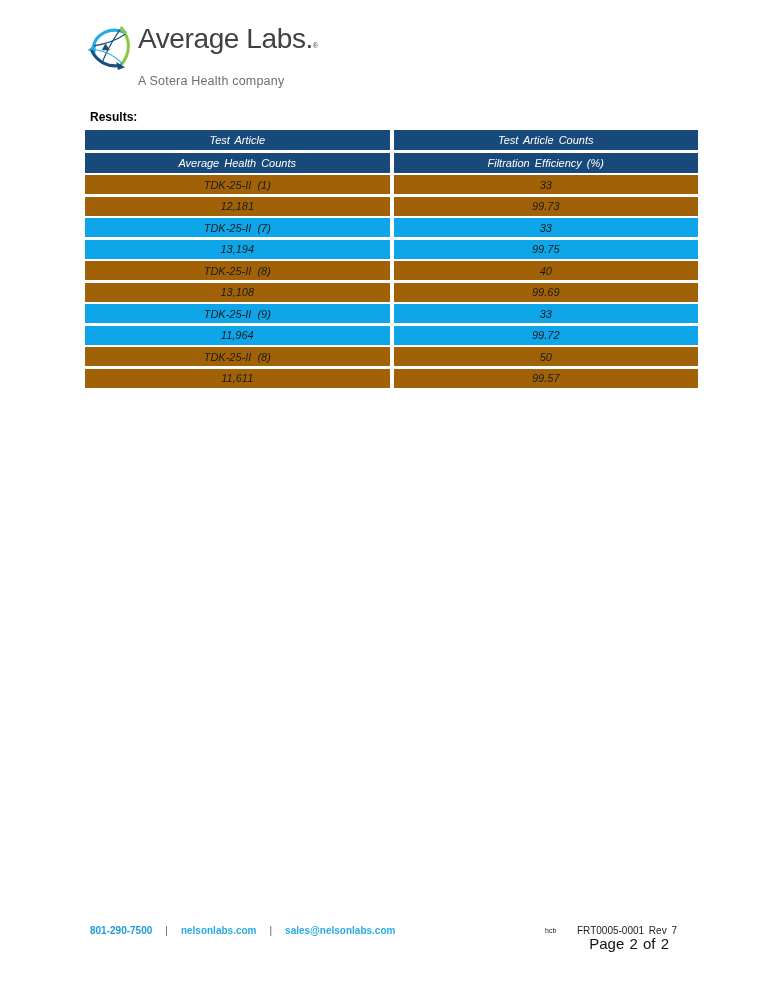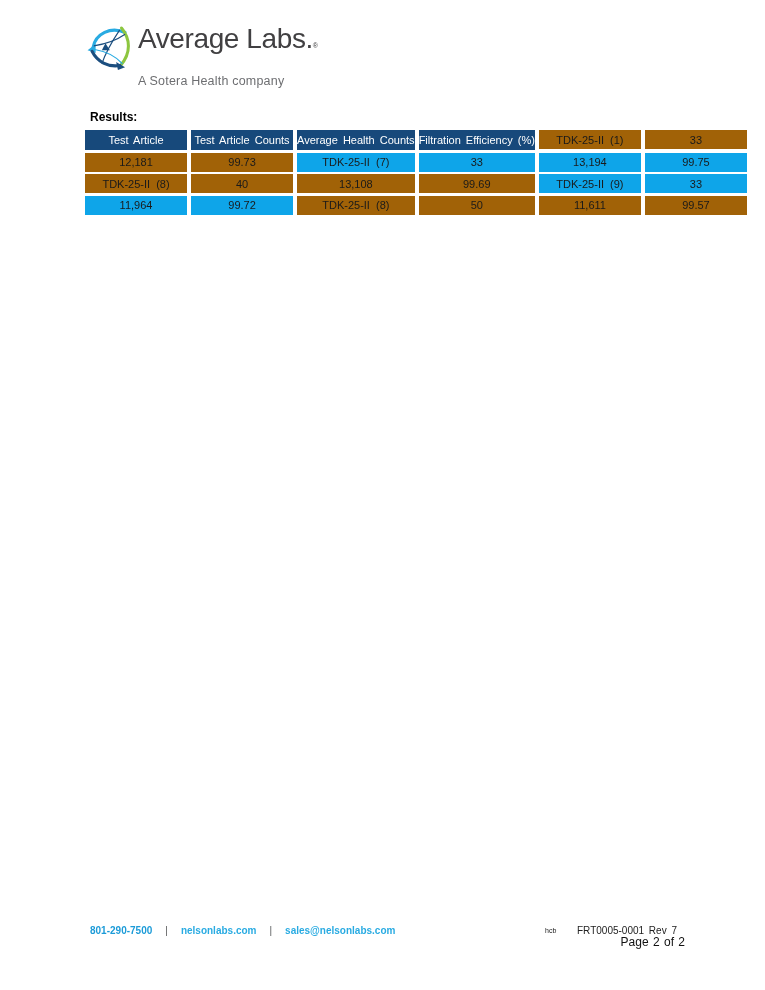--- a/index.html
+++ b/index.html
@@ -72,25 +72,26 @@
     font-size: 12px;
     font-weight: bold;
     color: #000000;
   }
 
   
   .results-table {
     position: absolute;
     left: 85px;
     top: 130px;
-    width: 662px;
+    width: 613px;
     display: grid;
-    grid-template-columns: repeat(6, 1fr);
+    grid-template-columns: repeat(2, 1fr);
     column-gap: 4px;
     row-gap: 2.5px;
+    font-style: italic;
   }
   .th {
     background: #17497b;
     color: #ffffff;
     font-size: 11px;
     height: 20px;
     display: flex;
     align-items: center;
     justify-content: center;
     word-spacing: 2px;
@@ -132,23 +133,23 @@
   .footer-form {
     position: absolute;
     right: 88px;
     top: 925px;
     font-size: 10px;
     color: #222222;
     word-spacing: 2px;
   }
   .footer-page {
     position: absolute;
-    right: 80px;
+    right: 96px;
     top: 935px;
-    font-size: 12px;
+    font-size: 15px;
     color: #111111;
     word-spacing: 1px;
   }
 </style>
 </head>
 <body>
 
 <div class="page">
 
   <div class="logo">

